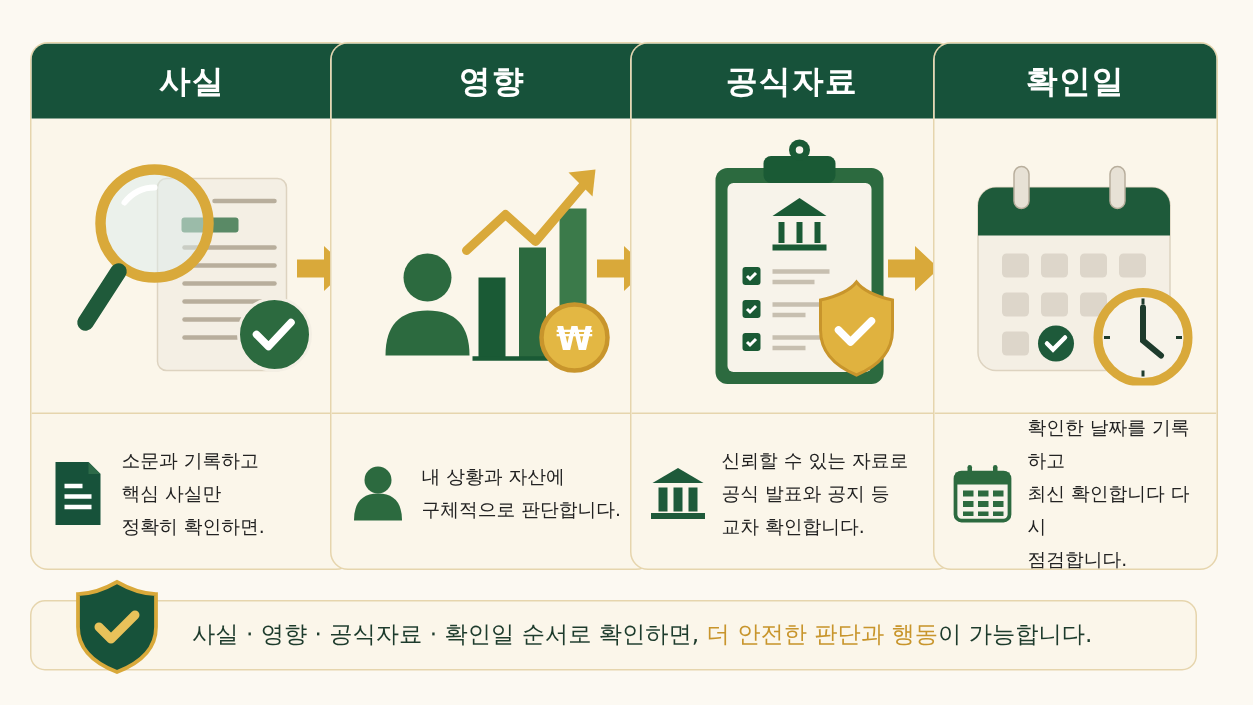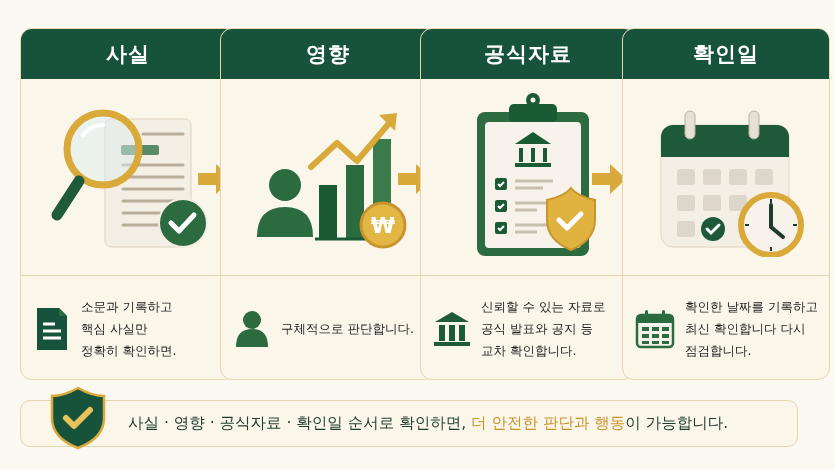--- a/index.html
+++ b/index.html
@@ -83,20 +83,21 @@
     </svg>
   </div>
   <div class="card-desc">
     <div class="desc-icon">
       <svg width="34" height="40" viewBox="0 0 34 40">
           <circle cx="17" cy="11" r="9" fill="#2c6a3f"></circle>
           <path d="M1 38 q0 -18 16 -18 q16 0 16 18 z" fill="#2c6a3f"></path>
         </svg>
     </div>
     <div class="desc-text">
+      <div>내 상황과 자산에</div>
       <div>구체적으로 판단합니다.</div>
     </div>
   </div>
 </div>
 
 <svg class="arrow" style="left:398px" viewBox="0 0 36 30">
     <path d="M0 9 h18 v-9 l16 15 l-16 15 v-9 h-18 z" fill="#d9a93a"></path>
   </svg>
 
 <div class="card" style="left:420px">
@@ -154,21 +155,21 @@
       <div>공식 발표와 공지 등</div>
       <div>교차 확인합니다.</div>
     </div>
   </div>
 </div>
 
 <svg class="arrow" style="left:592px" viewBox="0 0 36 30">
     <path d="M0 9 h18 v-9 l16 15 l-16 15 v-9 h-18 z" fill="#d9a93a"></path>
   </svg>
 
-<div class="card" style="left:622px;width:208px">
+<div class="card" style="left:622px;width:190px">
   <div class="card-head">확인일</div>
   <div class="card-art">
     <svg width="170" height="160" viewBox="0 0 170 160">
       <rect x="20" y="28" width="128" height="122" rx="12" fill="#f4efe4" stroke="#ddd3c0"></rect>
       <path d="M20 40 a12 12 0 0 1 12 -12 h104 a12 12 0 0 1 12 12 v20 h-128 z" fill="#1e5a3a"></path>
       <rect x="44" y="14" width="10" height="28" rx="5" fill="#e7e1d5" stroke="#b8ae9c"></rect>
       <rect x="108" y="14" width="10" height="28" rx="5" fill="#e7e1d5" stroke="#b8ae9c"></rect>
       <g fill="#ddd6ca">
         <rect x="36" y="72" width="18" height="16" rx="3"></rect>
           <rect x="62" y="72" width="18" height="16" rx="3"></rect>

